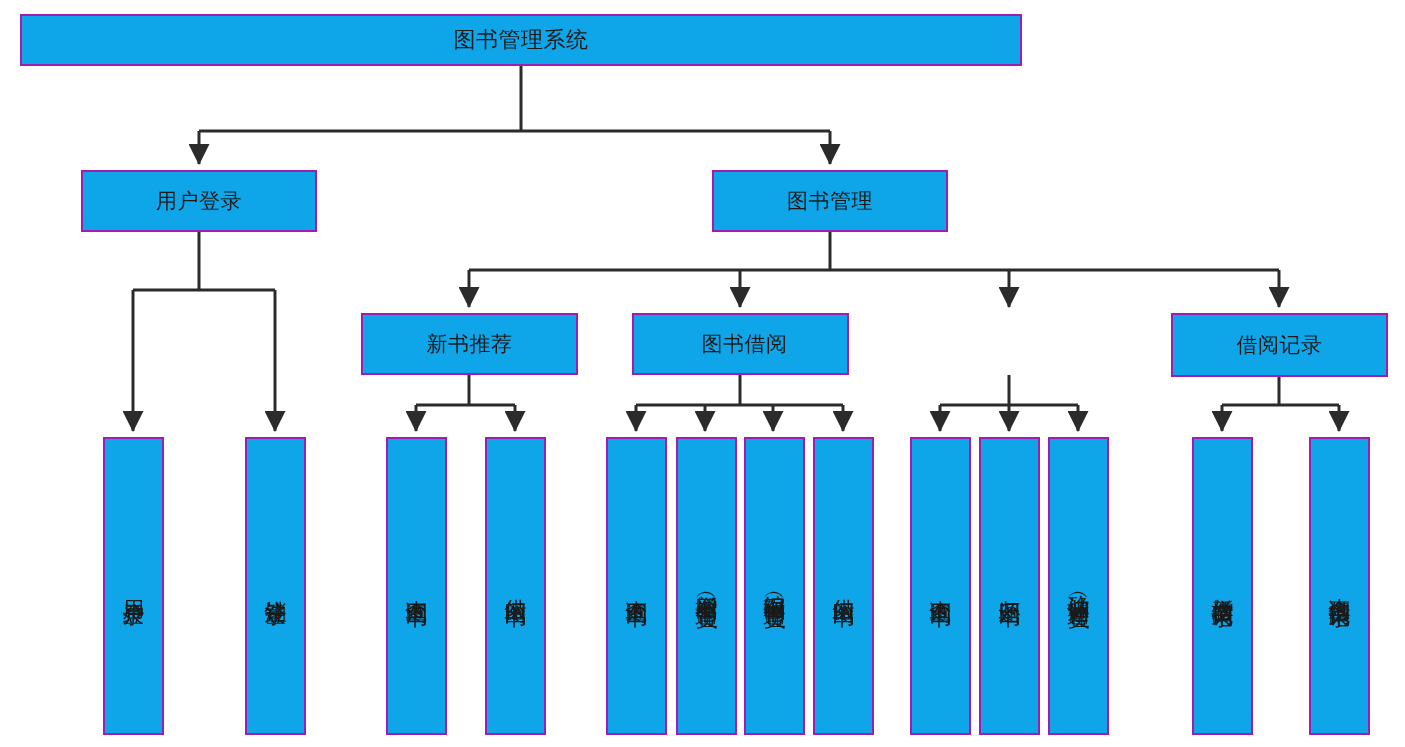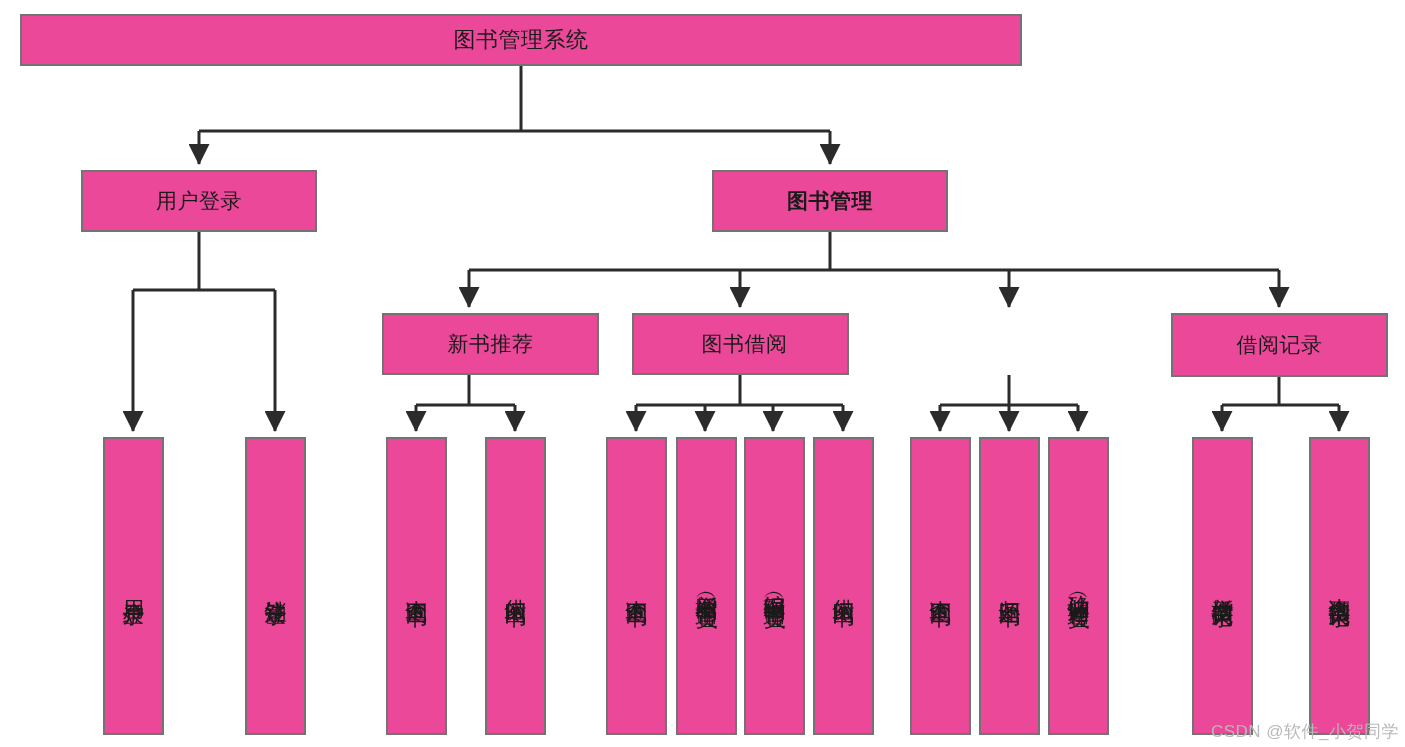--- a/index.html
+++ b/index.html
@@ -20,22 +20,22 @@
   svg.edges {
     position: absolute;
     left: 0;
     top: 0;
     width: 1405px;
     height: 747px;
   }
   .node {
     position: absolute;
     box-sizing: border-box;
-    background: #ec4899;
-    border: 2px solid #737373;
+    background: #0ea5e9;
+    border: 2px solid #a21caf;
     display: flex;
     align-items: center;
     justify-content: center;
     color: #1a1a1a;
   }
   .node .label {
     display: block;
     text-align: center;
     line-height: 1.18;
   }
@@ -122,25 +122,25 @@
     </g>
   </svg>
 
   <div class="node horizontal root" style="left:20px; top:14px; width:1002px; height:52px;">
     <span class="label">图书管理系统</span>
   </div>
 
   <div class="node horizontal" style="left:81px; top:170px; width:236px; height:62px;">
     <span class="label">用户登录</span>
   </div>
-  <div class="node horizontal" style="left:712px; top:170px; width:236px; height:62px;font-weight:bold;">
+  <div class="node horizontal" style="left:712px; top:170px; width:236px; height:62px;">
     <span class="label">图书管理</span>
   </div>
 
-  <div class="node horizontal" style="left:382px; top:313px; width:217px; height:62px;">
+  <div class="node horizontal" style="left:361px; top:313px; width:217px; height:62px;">
     <span class="label">新书推荐</span>
   </div>
   <div class="node horizontal" style="left:632px; top:313px; width:217px; height:62px;padding-left:8px;">
     <span class="label">图书借阅</span>
   </div>
   <div class="node horizontal" style="left:1171px; top:313px; width:217px; height:64px;">
     <span class="label">借阅记录</span>
   </div>
 
   <div class="node vertical" style="left:103px; top:437px; width:61px; height:298px;">
@@ -180,14 +180,13 @@
     <span class="label">确认归还（管理员）</span>
   </div>
 
   <div class="node vertical" style="left:1192px; top:437px; width:61px; height:298px;">
     <span class="label">新增借阅记录</span>
   </div>
   <div class="node vertical" style="left:1309px; top:437px; width:61px; height:298px;">
     <span class="label">查询借阅记录</span>
   </div>
 
-  <div class="watermark">CSDN @软件_小贺同学</div>
 </div>
 
 </body></html>

